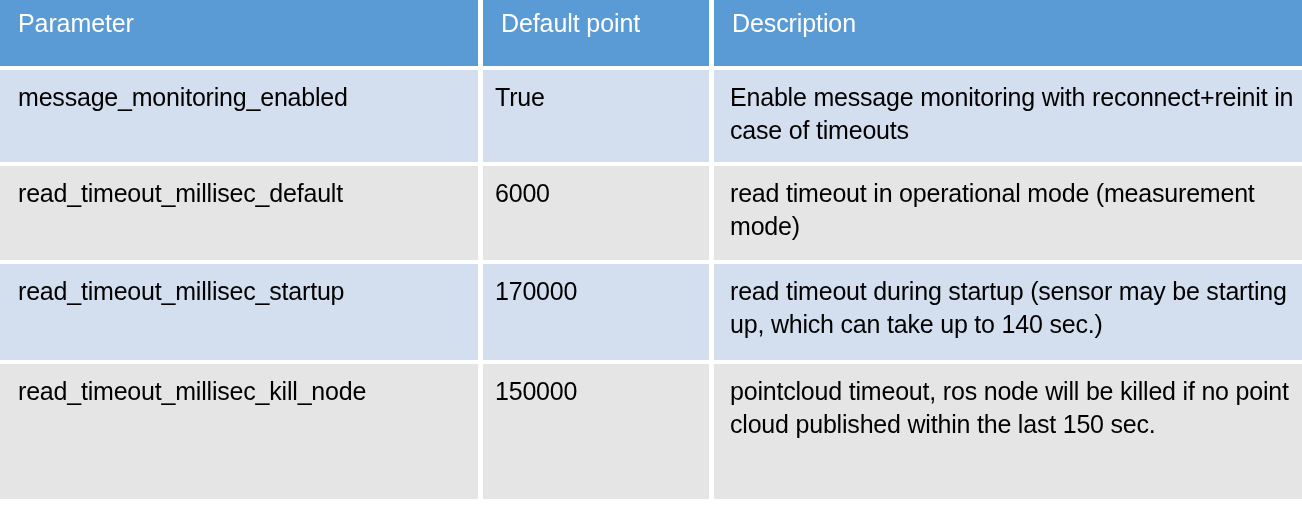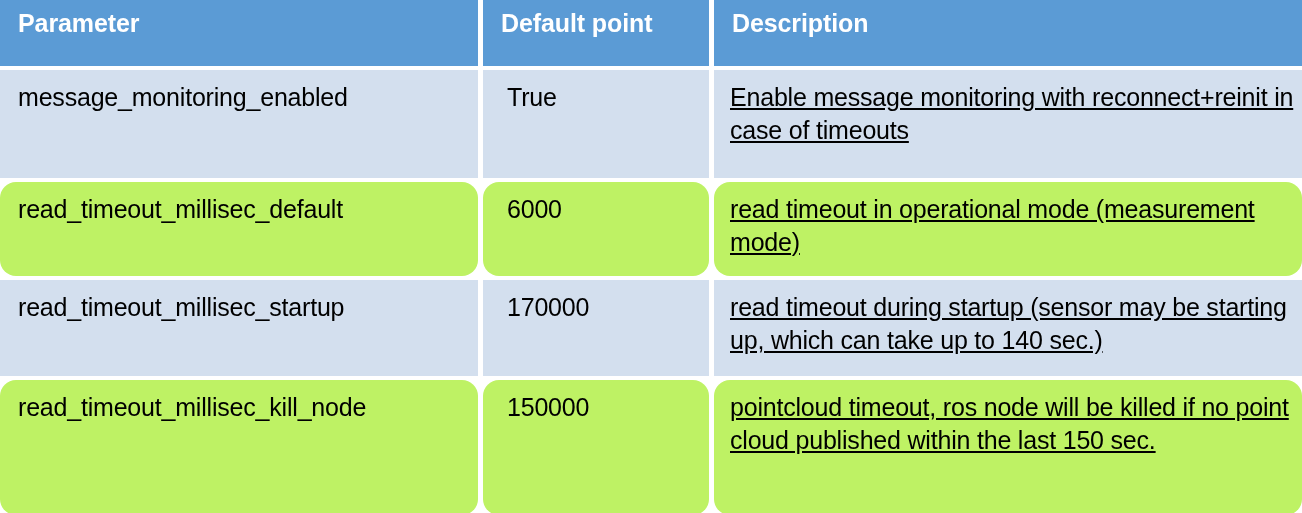--- a/index.html
+++ b/index.html
@@ -24,21 +24,21 @@
   .param-table col.c-param { width: 478px; }
   .param-table col.c-gap1  { width: 5px; }
   .param-table col.c-value { width: 226px; }
   .param-table col.c-gap2  { width: 5px; }
   .param-table col.c-desc  { width: 588px; }
 
   
   .thead-cell {
     background: #5B9BD5;
     color: #ffffff;
-    font-weight: bold;
+    font-weight: normal;
     font-size: 25px;
     line-height: 1.12;
     text-align: left;
     vertical-align: middle;
     padding: 9px 0 29px 18px;
     height: 52px;
     box-sizing: border-box;
     letter-spacing: -0.1px;
   }
   .gap-cell {
@@ -53,27 +53,27 @@
     line-height: 1.30;
     color: #000000;
     vertical-align: top;
     text-align: left;
     padding: 11px 10px 12px 18px;
     box-sizing: border-box;
     letter-spacing: -0.2px;
     word-break: normal;
     overflow-wrap: break-word;
   }
-  .cell.desc { padding-left: 16px; padding-right: 6px; text-decoration: underline; }
-  .cell.value { padding-left: 24px; }
+  .cell.desc { padding-left: 16px; padding-right: 6px; }
+  .cell.value { padding-left: 12px; }
 
   tr.band-a .cell { background: #D3DFEE; }
-  tr.band-b .cell { background: #bef264; border-radius: 16px; }
+  tr.band-b .cell { background: #e5e5e5; }
 
-  tr.r1 .cell { height: 108px; }
+  tr.r1 .cell { height: 92px; }
   tr.r2 .cell { height: 94px; }
   tr.r3 .cell { height: 96px; }
   tr.r4 .cell { height: 135px; }
 
   tr.spacer td {
     height: 4px;
     background: #ffffff;
     padding: 0;
     border: 0;
     font-size: 0;

